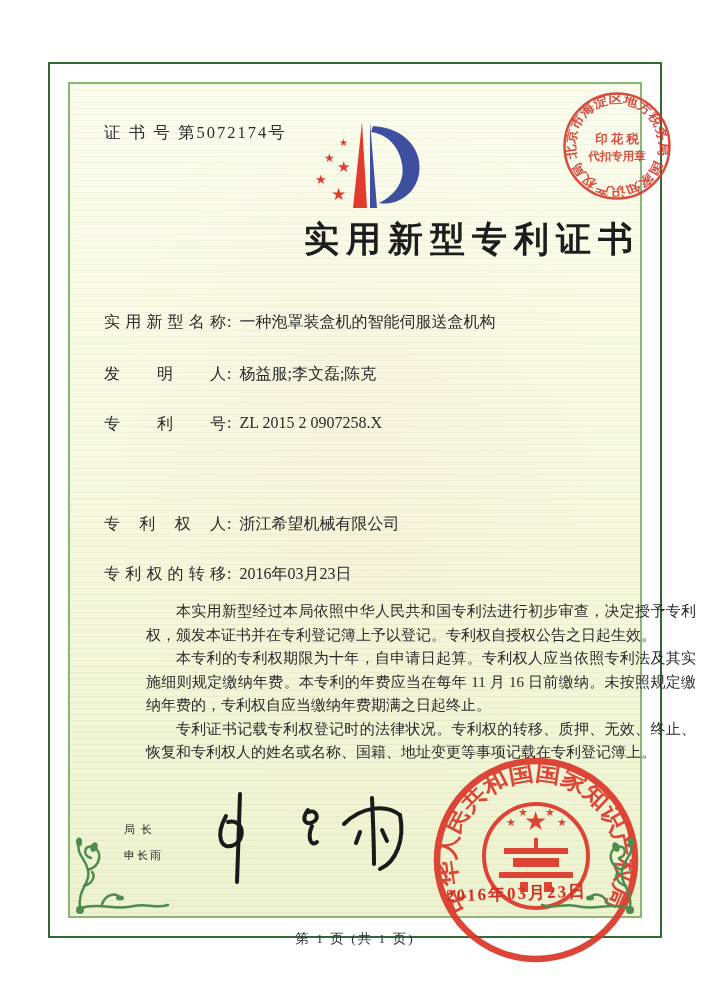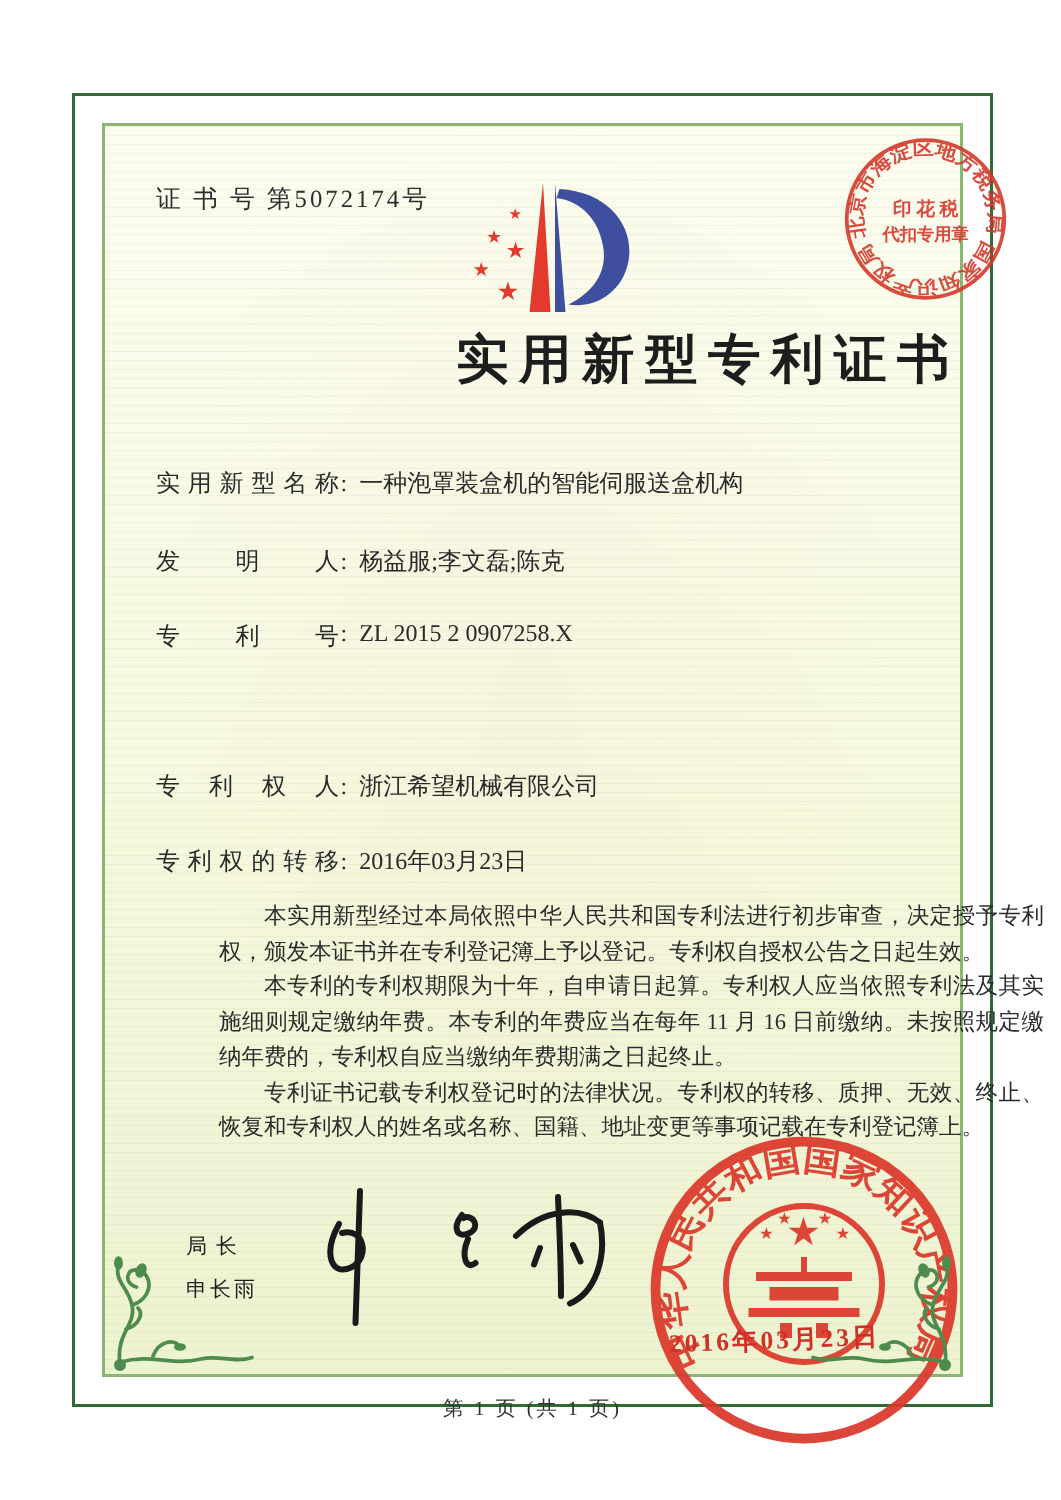--- a/index.html
+++ b/index.html
@@ -27,21 +27,21 @@
     font-size:35px;font-weight:bold;letter-spacing:7px;color:#1d1d1d;
   }
   .field-row{position:absolute;left:34px;width:540px;font-size:16px;color:#2a2a2a;white-space:nowrap;}
   .field-label{display:inline-block;width:122px;text-align:justify;text-align-last:justify;vertical-align:top;}
   .field-colon{display:inline-block;margin:0 8px 0 1px;}
   .paragraphs{position:absolute;left:32px;top:516px;width:550px;margin-left:44px;}
   .paragraphs p{
     margin:0;font-size:15px;line-height:23.5px;text-align:justify;
     text-indent:2em;color:#2b2b2b;
   }
-  .signer{position:absolute;left:54px;top:738px;font-size:14px;color:#1f1f1f;}
+  .signer{position:absolute;left:54px;top:738px;font-size:11px;color:#1f1f1f;}
   .signer .line1{letter-spacing:6px;margin-bottom:11px;}
   .signer .line2{letter-spacing:2px;}
   .signature{position:absolute;left:142px;top:700px;width:210px;height:108px;}
   .office-stamp{position:absolute;left:358px;top:668px;width:216px;height:216px;opacity:.93;}
   .stamp-date{
     position:absolute;left:376px;top:798px;font-size:17px;font-weight:bold;
     color:#cf3126;letter-spacing:2px;transform:rotate(-2deg);white-space:nowrap;
   }
   .footer-page{position:absolute;left:0;top:846px;width:100%;text-align:center;font-size:13.5px;letter-spacing:2px;color:#333;}
   .flourish{position:absolute;bottom:2px;width:100px;height:88px;}

